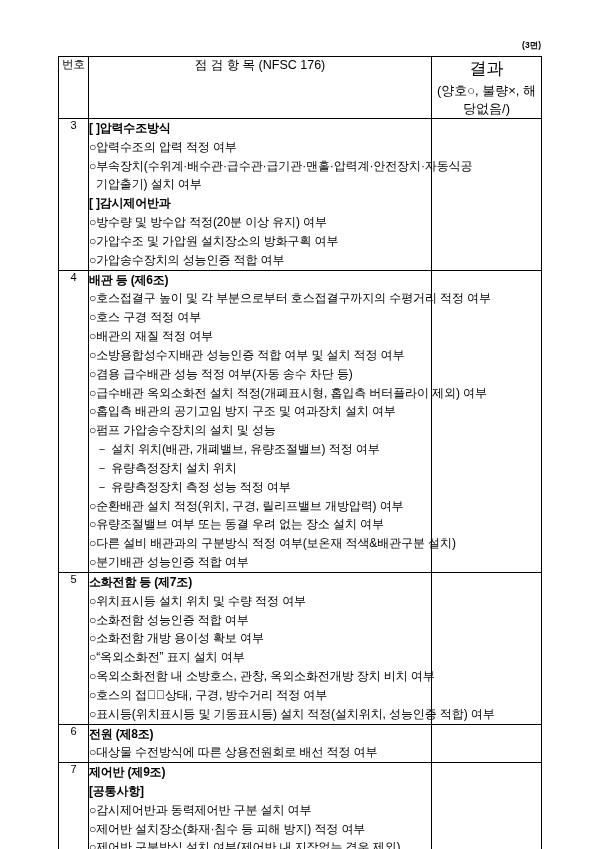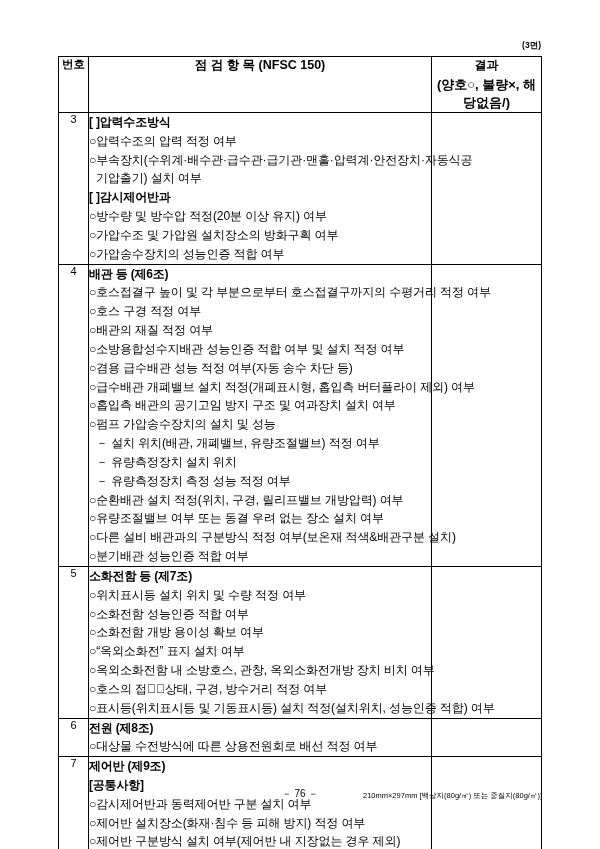--- a/index.html
+++ b/index.html
@@ -39,25 +39,25 @@
     vertical-align: top;
   }
   .col-no { width: 30px; }
   .col-item { width: 100%; }
   .col-result { width: 110px; }
 
   thead th {
     text-align: center;
     vertical-align: middle;
     padding: 6px 2px 7px 2px;
-    font-weight: bold;
+    font-weight: normal;
   }
   .th-no { font-size: 11.5px; }
   .th-item { font-size: 12.5px; }
-  .th-result-main { font-size: 12px; display: block; }
+  .th-result-main { font-size: 17px; display: block; }
   .th-result-sub { font-size: 13px; display: block; margin-top: 2px; }
 
   td.num {
     text-align: center;
     vertical-align: middle;
     font-size: 11px;
   }
   td.items {
     padding: 2px 4px 3px 5px;
   }
@@ -112,21 +112,21 @@
 
   <table class="checklist">
     <colgroup>
       <col class="col-no">
       <col class="col-item">
       <col class="col-result">
     </colgroup>
     <thead>
       <tr>
         <th class="th-no">번호</th>
-        <th class="th-item">점 검 항 목 (NFSC 150)</th>
+        <th class="th-item">점 검 항 목 (NFSC 176)</th>
         <th>
           <span class="th-result-main">결과</span>
           <span class="th-result-sub">(양호○, 불량×, 해당없음/)</span>
         </th>
       </tr>
     </thead>
     <tbody>
         <tr>
           <td class="num">3</td>
           <td class="items">
@@ -143,21 +143,21 @@
         </tr>
         <tr>
           <td class="num">4</td>
           <td class="items">
             <div class="line head">배관 등 (제6조)</div>
             <div class="line">○호스접결구 높이 및 각 부분으로부터 호스접결구까지의 수평거리 적정 여부</div>
             <div class="line">○호스 구경 적정 여부</div>
             <div class="line">○배관의 재질 적정 여부</div>
             <div class="line">○소방용합성수지배관 성능인증 적합 여부 및 설치 적정 여부</div>
             <div class="line">○겸용 급수배관 성능 적정 여부(자동 송수 차단 등)</div>
-            <div class="line">○급수배관 개폐밸브 설치 적정(개폐표시형, 홉입측 버터플라이 제외) 여부</div>
+            <div class="line">○급수배관 옥외소화전 설치 적정(개폐표시형, 홉입측 버터플라이 제외) 여부</div>
             <div class="line">○홉입측 배관의 공기고임 방지 구조 및 여과장치 설치 여부</div>
             <div class="line">○펌프 가압송수장치의 설치 및 성능</div>
             <div class="line indent">－ 설치 위치(배관, 개폐밸브, 유량조절밸브) 적정 여부</div>
             <div class="line indent">－ 유량측정장치 설치 위치</div>
             <div class="line indent">－ 유량측정장치 측정 성능 적정 여부</div>
             <div class="line">○순환배관 설치 적정(위치, 구경, 릴리프밸브 개방압력) 여부</div>
             <div class="line">○유량조절밸브 여부 또는 동결 우려 없는 장소 설치 여부</div>
             <div class="line">○다른 설비 배관과의 구분방식 적정 여부(보온재 적색&amp;배관구분 설치)</div>
             <div class="line">○분기배관 성능인증 적합 여부</div>
           </td>
@@ -193,20 +193,14 @@
             <div class="line">○감시제어반과 동력제어반 구분 설치 여부</div>
             <div class="line">○제어반 설치장소(화재·침수 등 피해 방지) 적정 여부</div>
             <div class="line">○제어반 구분방식 설치 여부(제어반 내 지장없는 경우 제외)</div>
             <div class="line">○겸용 감시 동력 제어반 성능 적정 여부(겸용으로 설치된 경우)</div>
           </td>
           <td class="result"></td>
         </tr>
       </tbody>
   </table>
 
-  <div class="footer">
-    <div class="footer-inner">
-      <div class="page-number">－ 76 －</div>
-      <div class="paper-note">210mm×297mm [백상지(80g/㎡) 또는 중질지(80g/㎡)]</div>
-    </div>
-  </div>
 
 </div>
 
 </body></html>

